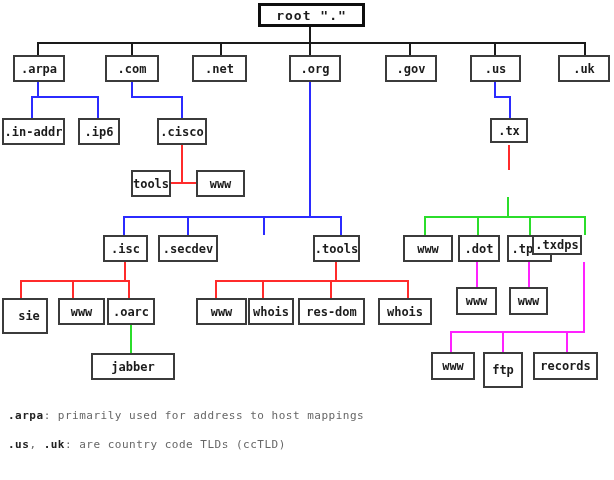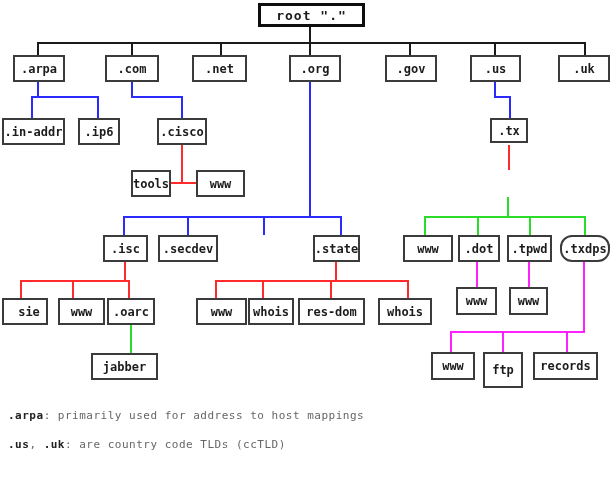--- a/index.html
+++ b/index.html
@@ -115,33 +115,33 @@
     <div class="node" style="left: 470px; top: 55px; width: 51px; height: 27px;">.us</div>
     <div class="node" style="left: 558px; top: 55px; width: 52px; height: 27px;">.uk</div>
     <div class="node" style="left: 2px; top: 118px; width: 63px; height: 27px;">.in-addr</div>
     <div class="node" style="left: 78px; top: 118px; width: 42px; height: 27px; text-align: center;">.ip6</div>
     <div class="node" style="left: 157px; top: 118px; width: 50px; height: 27px;">.cisco</div>
     <div class="node" style="left: 490px; top: 118px; width: 38px; height: 25px;">.tx</div>
     <div class="node" style="left: 131px; top: 170px; width: 40px; height: 27px;">tools</div>
     <div class="node" style="left: 196px; top: 170px; width: 49px; height: 27px;">www</div>
     <div class="node" style="left: 103px; top: 235px; width: 45px; height: 27px;">.isc</div>
     <div class="node" style="left: 158px; top: 235px; width: 60px; height: 27px;">.secdev</div>
-    <div class="node" style="left: 313px; top: 235px; width: 47px; height: 27px;">.state</div>
+    <div class="node" style="left: 313px; top: 235px; width: 47px; height: 27px;">.tools</div>
     <div class="node" style="left: 403px; top: 235px; width: 50px; height: 27px;">www</div>
     <div class="node" style="left: 458px; top: 235px; width: 42px; height: 27px;">.dot</div>
     <div class="node" style="left: 507px; top: 235px; width: 45px; height: 27px;">.tpwd</div>
-    <div class="node" style="left: 560px; top: 235px; width: 50px; height: 27px; border-radius: 12px;">.txdps</div>
-    <div class="node" style="left: 2px; top: 298px; width: 46px; height: 27px; padding-left: 8px;">sie</div>
+    <div class="node" style="left: 532px; top: 235px; width: 50px; height: 20px;">.txdps</div>
+    <div class="node" style="left: 2px; top: 298px; width: 46px; height: 36px; padding-left: 8px;">sie</div>
     <div class="node" style="left: 58px; top: 298px; width: 47px; height: 27px;">www</div>
     <div class="node" style="left: 107px; top: 298px; width: 48px; height: 27px;">.oarc</div>
     <div class="node" style="left: 196px; top: 298px; width: 51px; height: 27px;">www</div>
     <div class="node" style="left: 248px; top: 298px; width: 46px; height: 27px;">whois</div>
     <div class="node" style="left: 298px; top: 298px; width: 67px; height: 27px;">res-dom</div>
     <div class="node" style="left: 378px; top: 298px; width: 54px; height: 27px;">whois</div>
     <div class="node" style="left: 456px; top: 287px; width: 41px; height: 28px;">www</div>
     <div class="node" style="left: 509px; top: 287px; width: 39px; height: 28px;">www</div>
-    <div class="node" style="left: 91px; top: 353px; width: 67px; height: 27px;">jabber</div>
+    <div class="node" style="left: 91px; top: 353px; width: 84px; height: 27px;">jabber</div>
     <div class="node" style="left: 431px; top: 352px; width: 44px; height: 28px;">www</div>
     <div class="node" style="left: 483px; top: 352px; width: 40px; height: 36px;">ftp</div>
     <div class="node" style="left: 533px; top: 352px; width: 65px; height: 28px;">records</div>
     <div class="footer" style="top: 409px;"><b>.arpa</b><span>: primarily used for address to host mappings</span></div>
     <div class="footer" style="top: 438px; text-align: right;"><b>.us</b><span>, </span><b>.uk</b><span>: are country code TLDs (ccTLD)</span></div>
   </div>
 
 </body></html>

